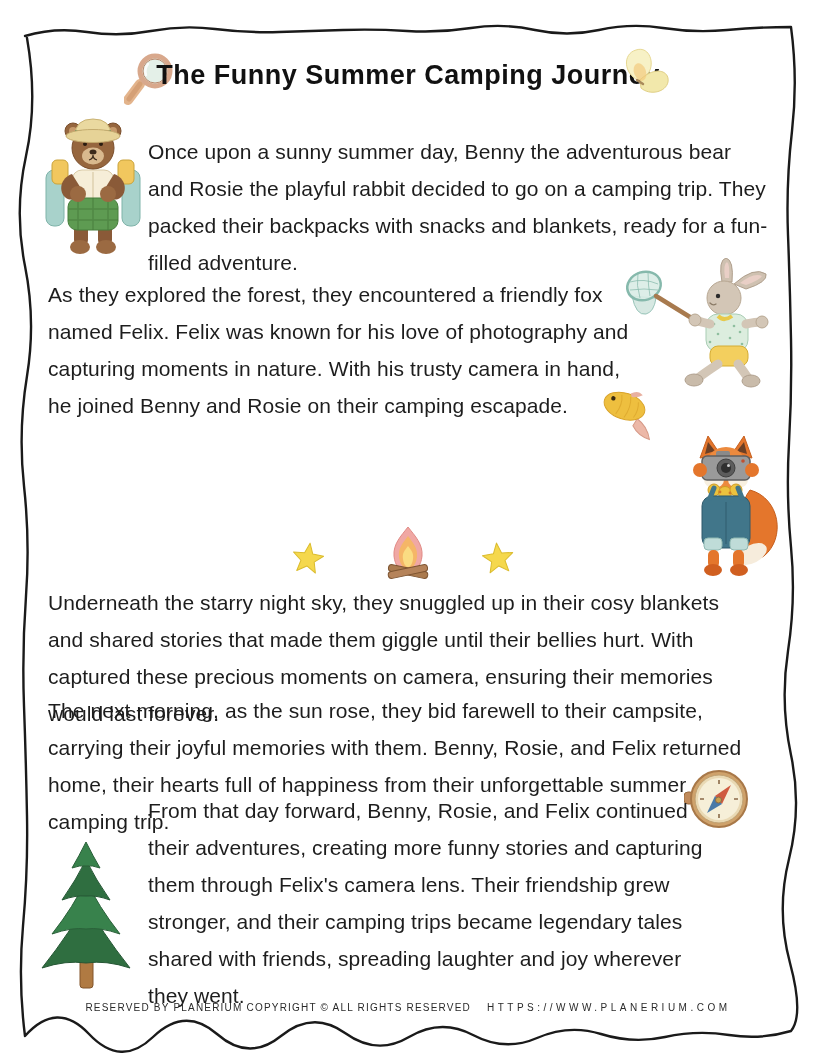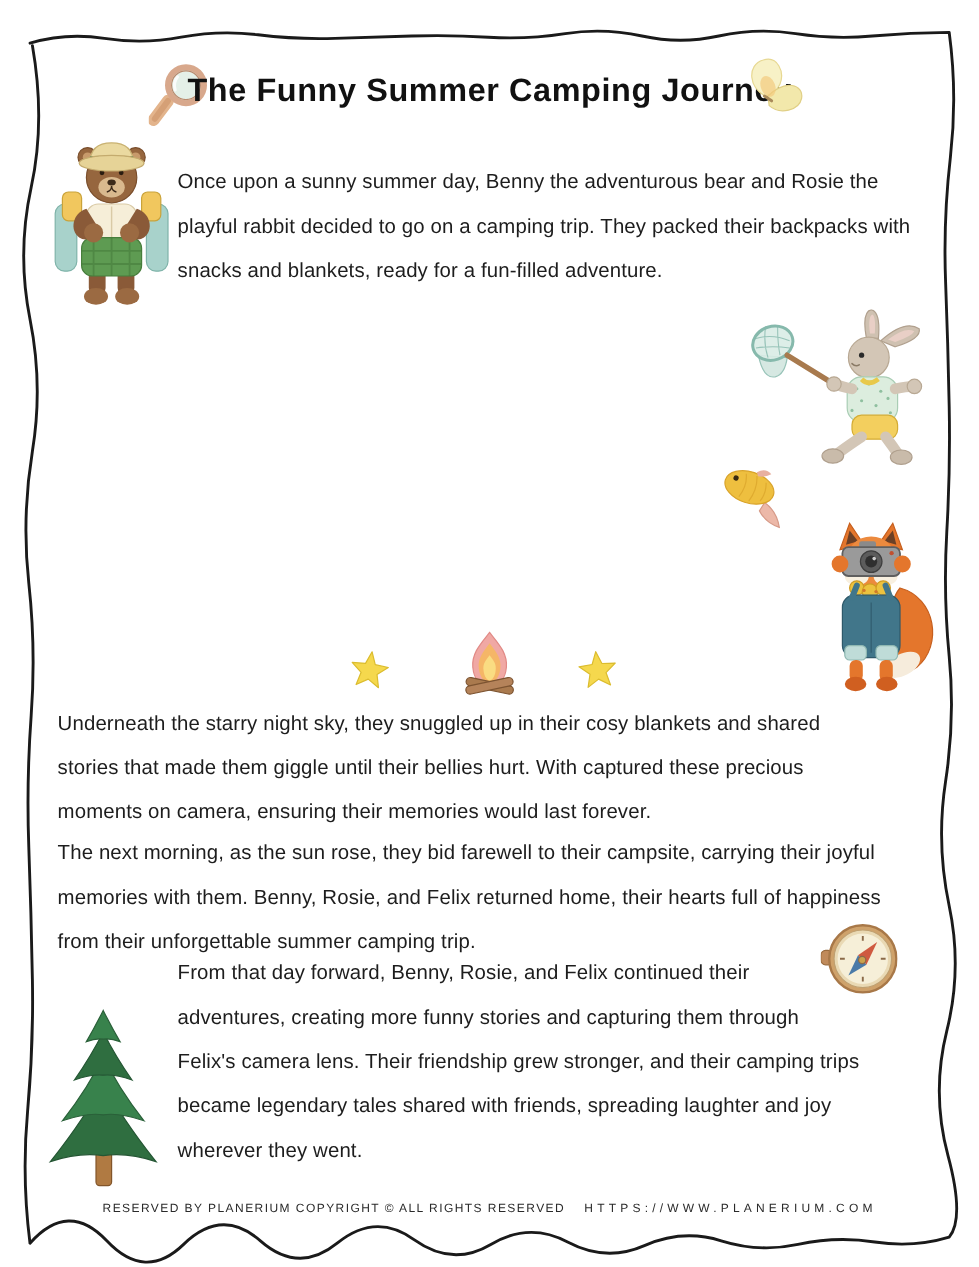--- a/index.html
+++ b/index.html
@@ -8,21 +8,21 @@
     font-family:"Liberation Sans","DejaVu Sans",sans-serif;color:#1c1c1c;
     overflow:hidden;
   }
   .abs{position:absolute;}
   .border-svg{left:0;top:0;width:816px;height:1056px;pointer-events:none;}
   .title{
     left:0;top:60px;width:816px;text-align:center;
     font-size:27px;font-weight:bold;letter-spacing:.5px;color:#111;
   }
   .para{
-    font-size:17px;line-height:37px;color:#1d1d1d;letter-spacing:.1px;
+    font-size:21px;line-height:37px;color:#1d1d1d;letter-spacing:.1px;
   }
   .p1{left:148px;top:133px;width:622px;}
   .p2{left:48px; top:276px;width:600px;}
   .p3{left:48px; top:418px;width:585px;}
   .p4{left:48px; top:584px;width:690px;}
   .p5{left:48px; top:692px;width:708px;}
   .p6{left:148px;top:792px;width:570px;}
   .footer{
     left:0;top:1002px;width:816px;text-align:center;
     font-size:10px;color:#2a2a2a;letter-spacing:1.2px;white-space:nowrap;
@@ -91,20 +91,21 @@
       <path d="M51 41 q0 4 -4 5 M51 41 q0 4 4 5" stroke="#3c2a1a" stroke-width="1.2" fill="none"></path>
       <circle cx="43" cy="30" r="2" fill="#2a1c10"></circle>
       <circle cx="59" cy="30" r="2" fill="#2a1c10"></circle>
       <path d="M33 22 Q33 5 51 5 Q69 5 69 22 Z" fill="#ead9a0" stroke="#c9b273"></path>
       <rect x="33" y="16" width="36" height="5" fill="#6a8f5a"></rect>
       <ellipse cx="51" cy="22" rx="27" ry="6.5" fill="#e6d397" stroke="#c4ab6e"></ellipse>
     </svg>
   </div>
   <div class="abs para p1">Once upon a sunny summer day, Benny the adventurous bear and Rosie the playful rabbit decided to go on a camping trip. They packed their backpacks with snacks and blankets, ready for a fun-filled adventure.</div>
 
+  <div class="abs para p2">As they explored the forest, they encountered a friendly fox named Felix. Felix was known for his love of photography and capturing moments in nature. With his trusty camera in hand, he joined Benny and Rosie on their camping escapade.</div>
   <div class="abs" style="left:622px;top:258px;width:158px;height:140px;">
     <svg viewBox="0 0 158 140" width="158" height="140">
       <path d="M10 38 Q14 58 24 56 Q32 54 34 40 Z" fill="#cfe5de" opacity=".85" stroke="#86b9ac"></path>
       <ellipse cx="22" cy="28" rx="17" ry="14" fill="#d9ece6" fill-opacity=".9" stroke="#86b9ac" stroke-width="2.5" transform="rotate(-18 22 28)"></ellipse>
       <path d="M8 24 Q22 20 36 26 M8 32 Q22 30 36 32 M16 14 Q14 28 18 40 M26 14 Q26 28 28 38" stroke="#86b9ac" stroke-width=".9" fill="none" opacity=".8"></path>
       <path d="M34 38 L76 64" stroke="#a87a4e" stroke-width="4.5" stroke-linecap="round"></path>
       <path d="M100 24 Q96 2 104 0 Q112 2 110 24 Z" fill="#cfc1b1" stroke="#b0a08e"></path>
       <path d="M103 20 Q101 6 105 4 Q108 6 107 20 Z" fill="#e9cfc6"></path>
       <path d="M112 26 Q132 8 144 16 Q146 24 124 31 Z" fill="#cfc1b1" stroke="#b0a08e"></path>
       <path d="M118 25 Q132 14 140 18 Q138 22 124 27 Z" fill="#e9cfc6"></path>

